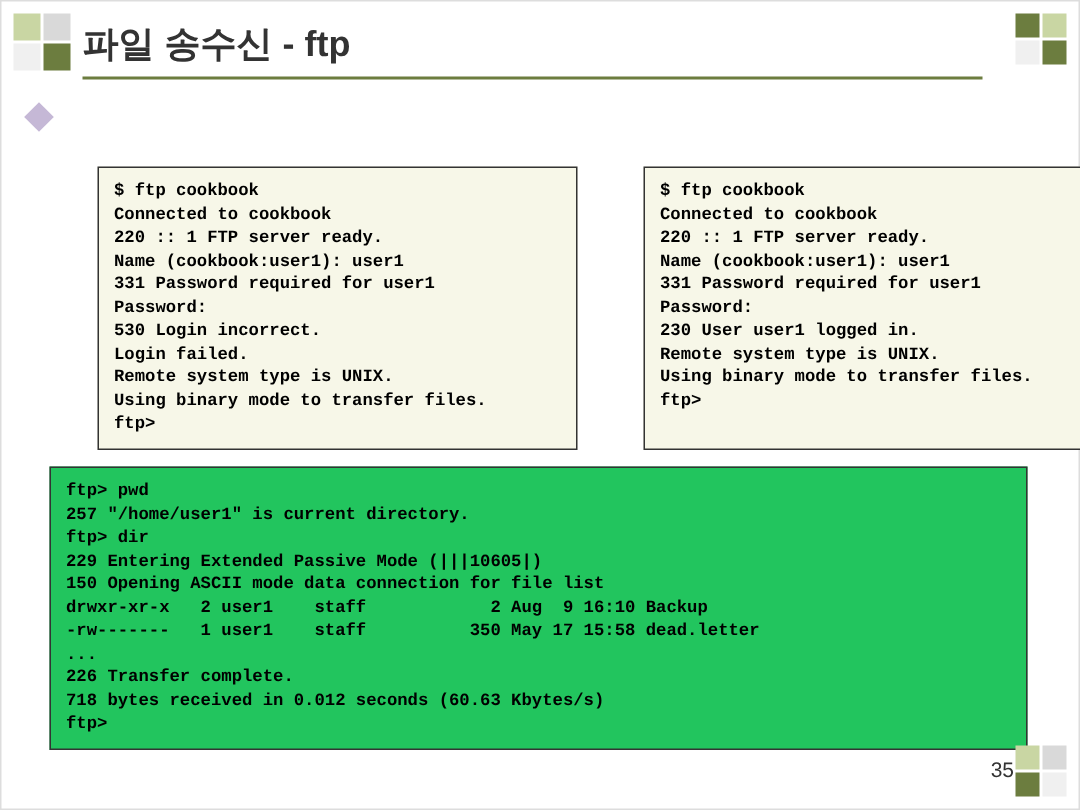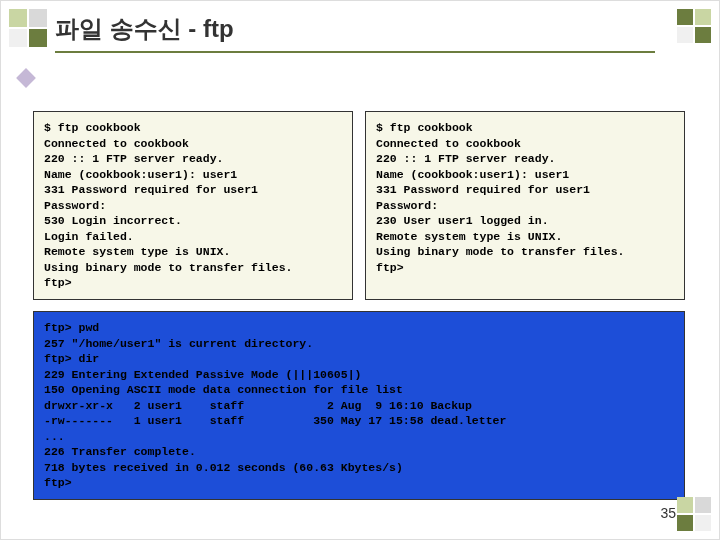--- a/index.html
+++ b/index.html
@@ -92,26 +92,27 @@
     width: 320px;
     background: #f7f7e8;
     border: 1px solid #333;
     padding: 8px 10px;
     font-family: "Consolas","Courier New",monospace;
     font-size: 11.5px;
     font-weight: bold;
     line-height: 1.35;
     white-space: pre;
     color: #000;
+    margin-left: 32px;
   }
   .panel-wide {
     position: absolute;
     top: 310px; left: 32px;
     width: 652px;
-    background: #1d4ed8;
+    background: #22c55e;
     border: 1px solid #333;
     padding: 8px 10px;
     font-family: "Consolas","Courier New",monospace;
     font-size: 11.5px;
     font-weight: bold;
     line-height: 1.35;
     white-space: pre;
     color: #000;
   }
   .page-num {

